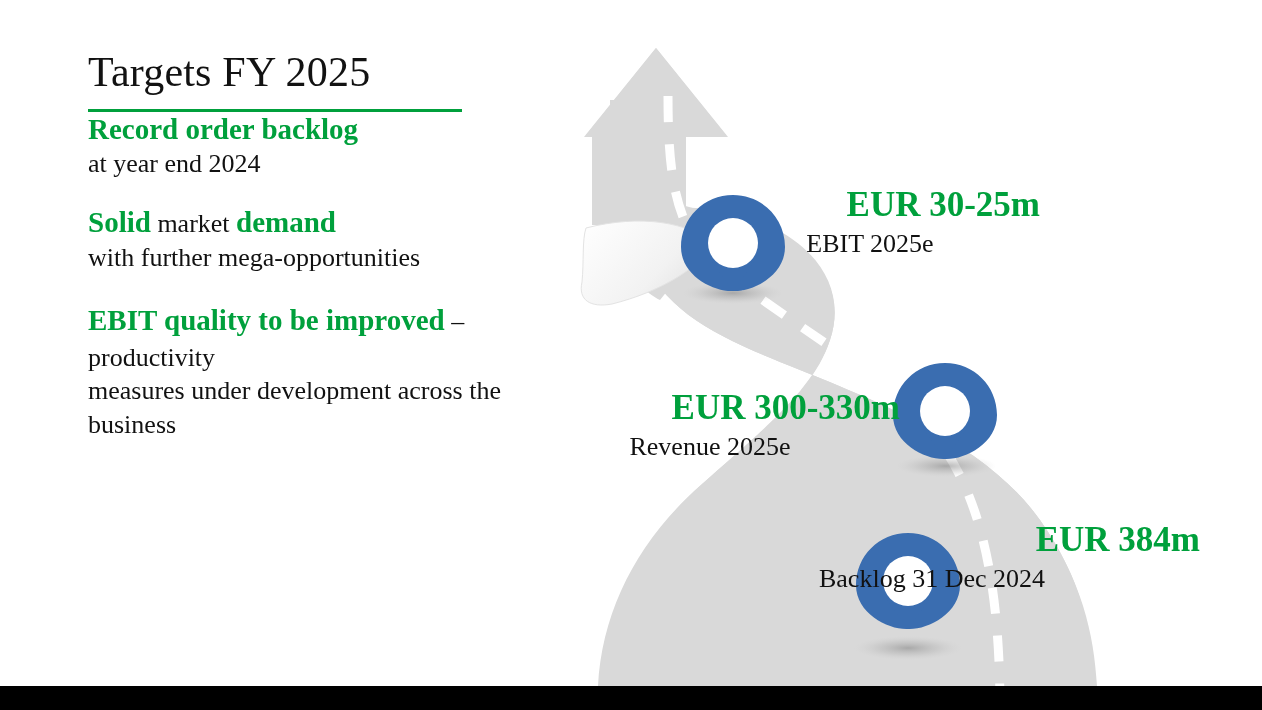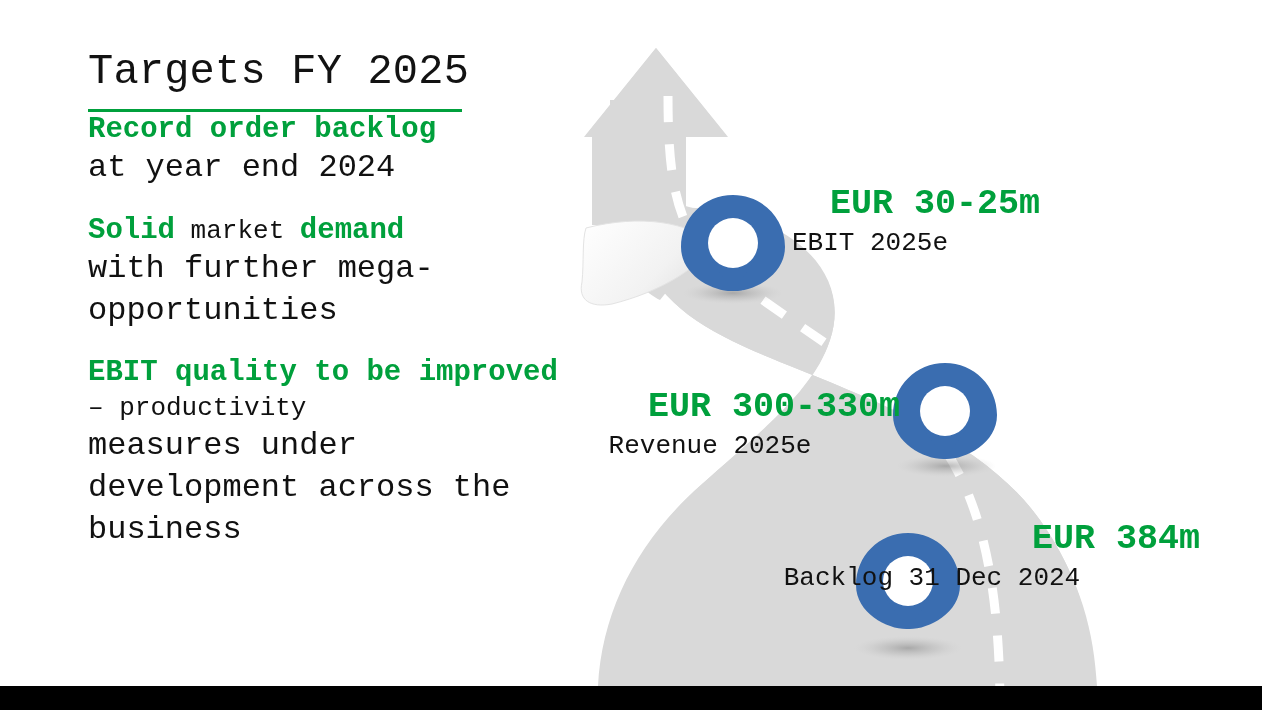--- a/index.html
+++ b/index.html
@@ -7,21 +7,21 @@
     margin: 0;
     padding: 0;
     background: #ffffff;
   }
   #slide {
     position: relative;
     width: 1262px;
     height: 710px;
     background: #ffffff;
     overflow: hidden;
-    font-family: Liberation Mono, monospace;
+    font-family: Liberation Serif, serif;
   }
 
   
   #road-graphic {
     position: absolute;
     left: 0;
     top: 0;
     width: 1262px;
     height: 710px;
   }
@@ -50,41 +50,41 @@
   }
 
   .bullet-block {
     margin-top: 0;
     color: #111111;
     font-size: 26px;
     line-height: 1.27;
   }
   #bullet-1 { }
   #bullet-2 { margin-top: 24px; }
-  #bullet-3 { margin-top: 23px; }
+  #bullet-3 { margin-top: 29px; }
 
   .bullet-head {
     font-weight: bold;
     color: #00A03C;
     font-size: 29px;
     line-height: 1.22;
   }
   .bullet-head .plain {
     font-weight: normal;
     color: #111111;
     font-size: 26px;
   }
   .bullet-head .grn {
     font-weight: bold;
     color: #00A03C;
   }
   .bullet-sub {
     font-weight: normal;
     color: #111111;
-    font-size: 32px;
+    font-size: 26px;
     line-height: 1.3;
   }
 
   
   .callout {
     position: absolute;
     text-align: right;
     white-space: nowrap;
   }
   .callout .amount {

